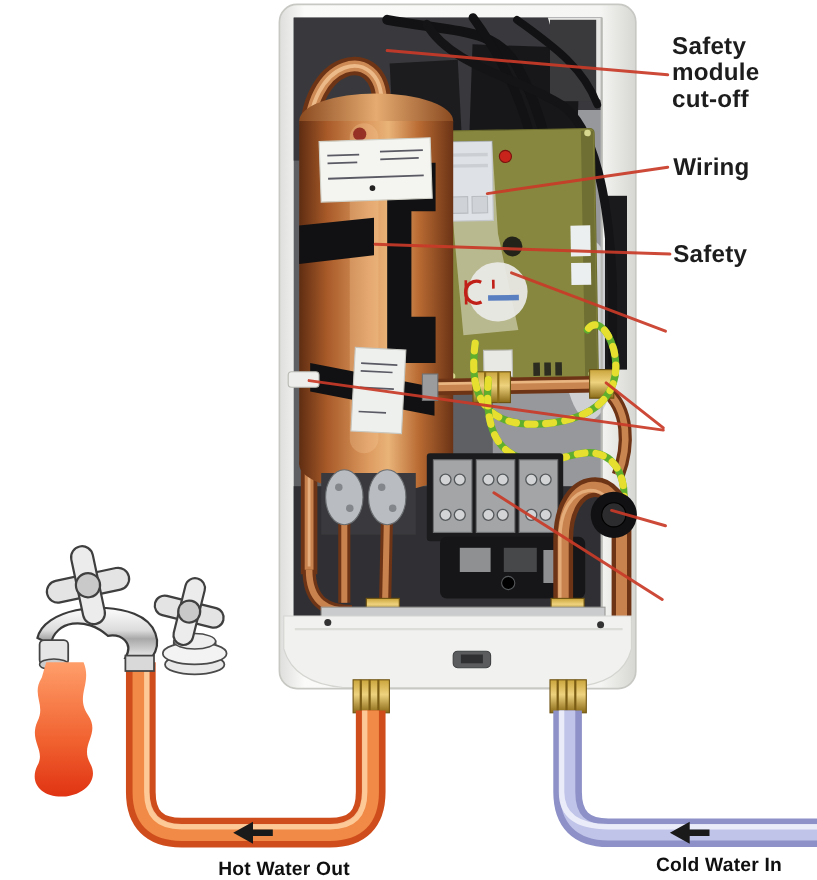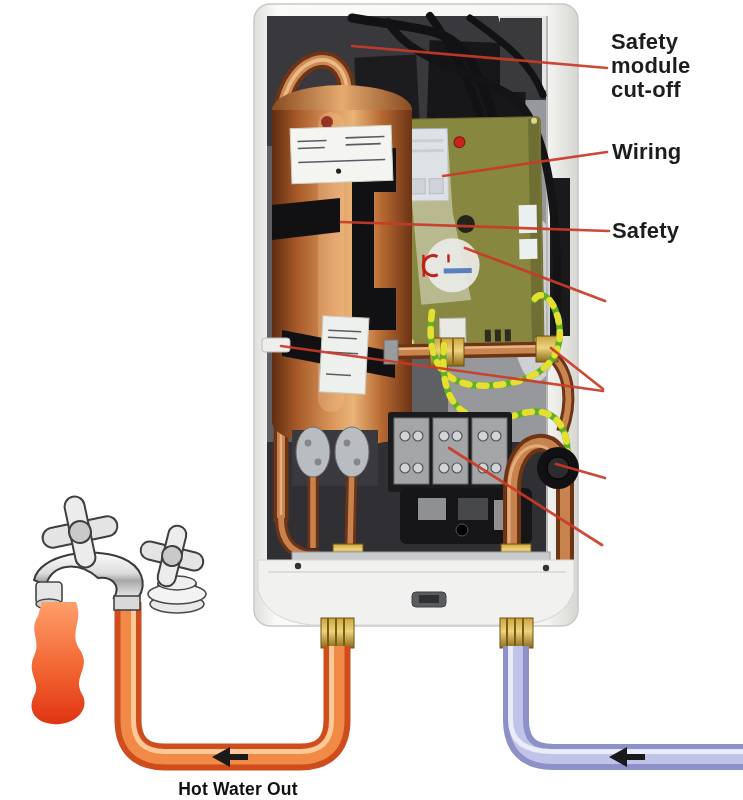--- a/index.html
+++ b/index.html
@@ -3,21 +3,21 @@
 <meta charset="utf-8">
 <style>
   html,body{margin:0;padding:0;background:#ffffff;}
   .stage{position:relative;width:743px;height:800px;background:#ffffff;overflow:hidden;
          font-family:"Liberation Sans",sans-serif;}
   .stage svg{position:absolute;left:0;top:0;}
   .callout{position:absolute;font-size:22px;line-height:24px;color:#1d1d1d;
            font-weight:700;letter-spacing:.2px;white-space:nowrap;}
   .callout span{display:block;}
   .pipe-label{position:absolute;font-size:17.5px;font-weight:bold;color:#101010;
-              width:160px;text-align:center;letter-spacing:.2px;}
+              width:160px;text-align:right;letter-spacing:.2px;}
 </style>
 </head>
 <body>
 
 <div class="stage">
 
 <svg width="743" height="800" viewBox="0 0 743 800">
   <defs>
     <linearGradient id="gradCase" x1="0" y1="0" x2="1" y2="0">
       <stop offset="0" stop-color="#dededc"></stop>
@@ -329,14 +329,15 @@
   <span>cut-off</span>
 </div>
 <div class="callout" style="left:612px;top:140px">
   <span>Wiring</span>
 </div>
 <div class="callout" style="left:612px;top:219px">
   <span>Safety</span>
 </div>
 
 <div class="pipe-label" style="left:158px;top:779px">Hot Water Out</div>
+<div class="pipe-label" style="left:551px;top:776px">Cold Water In</div>
 
 </div>
 
 </body></html>

